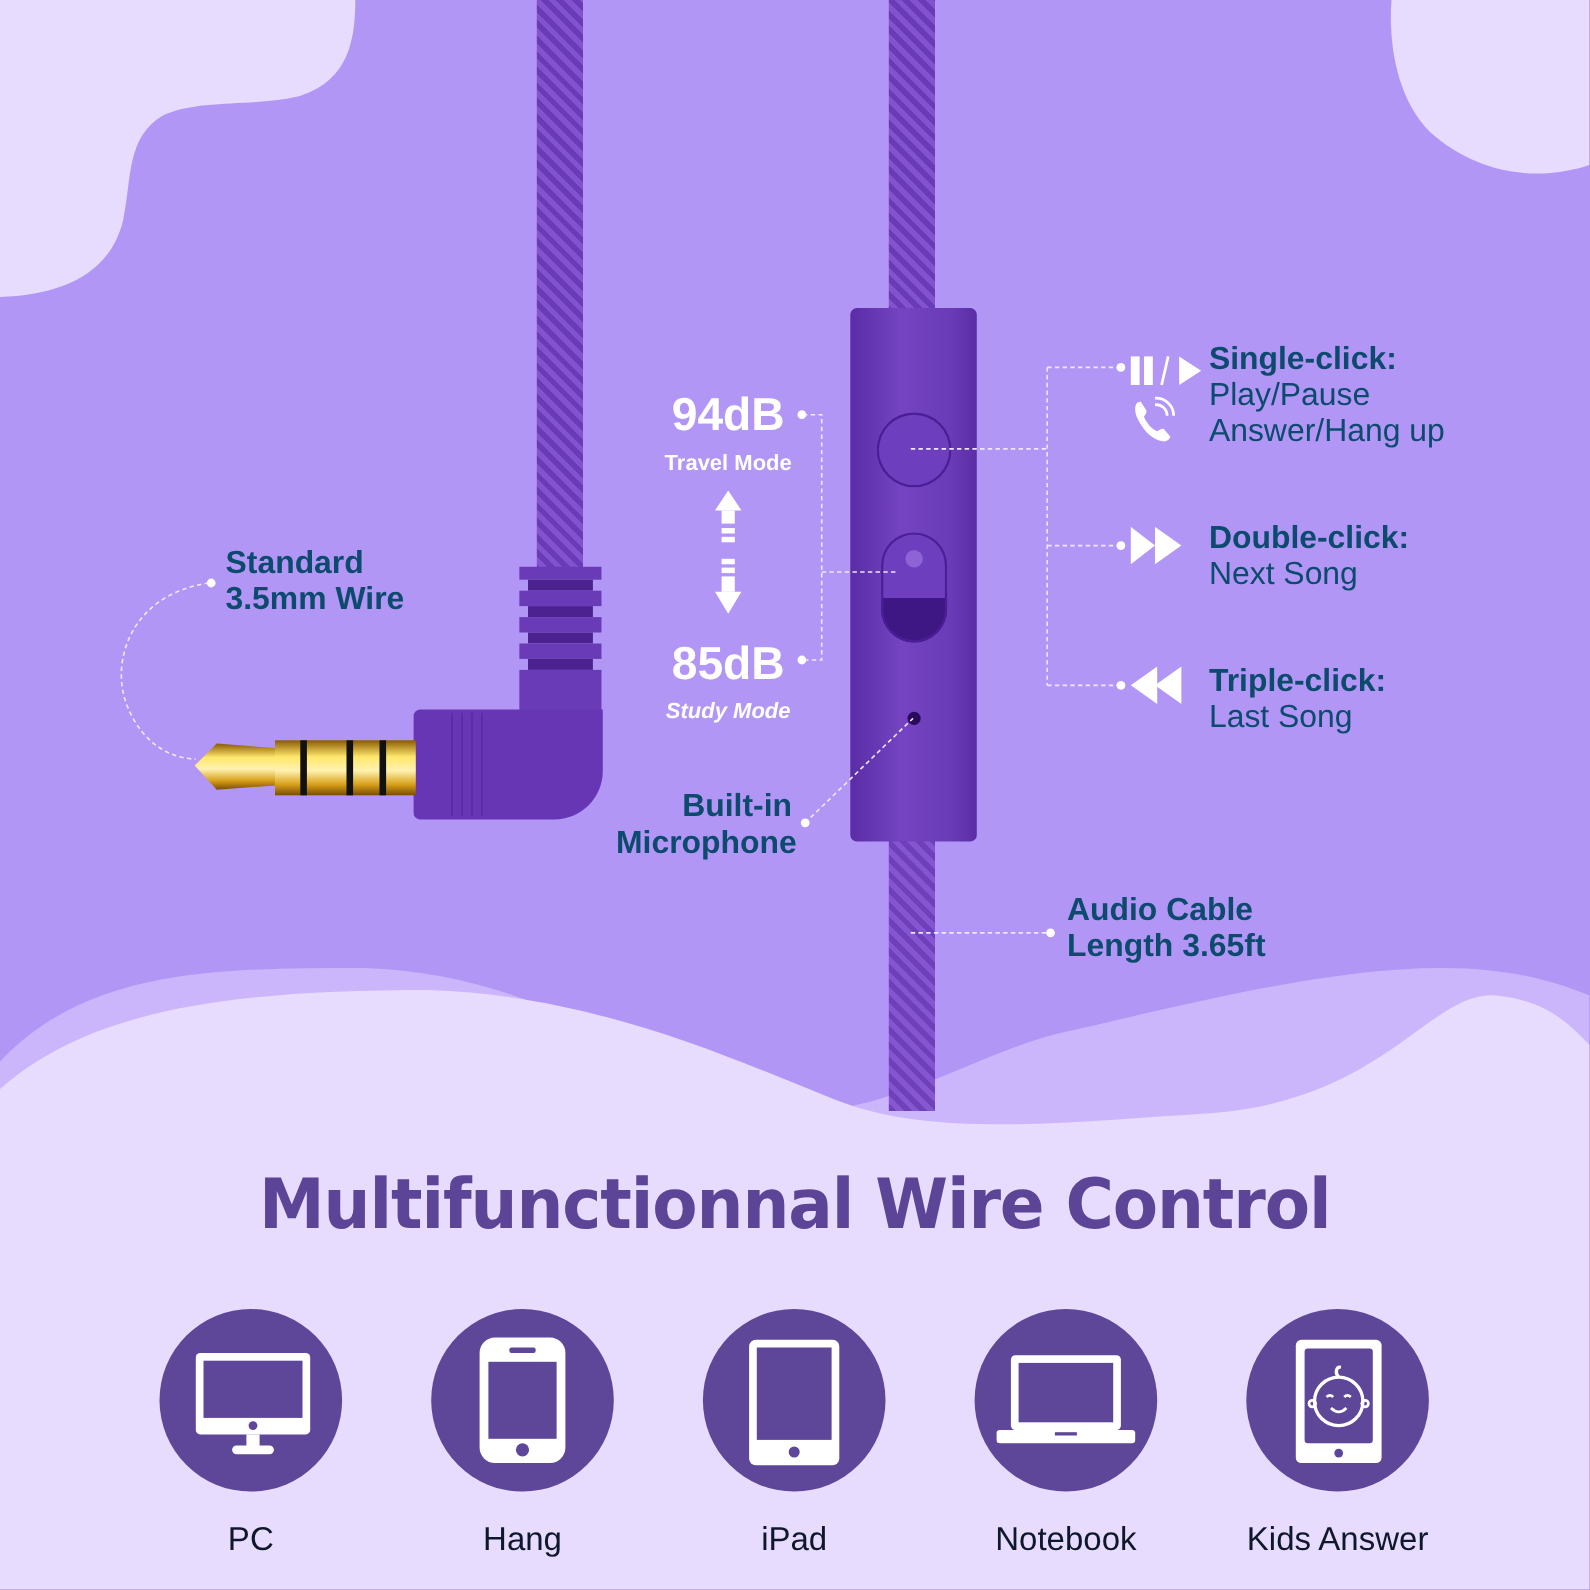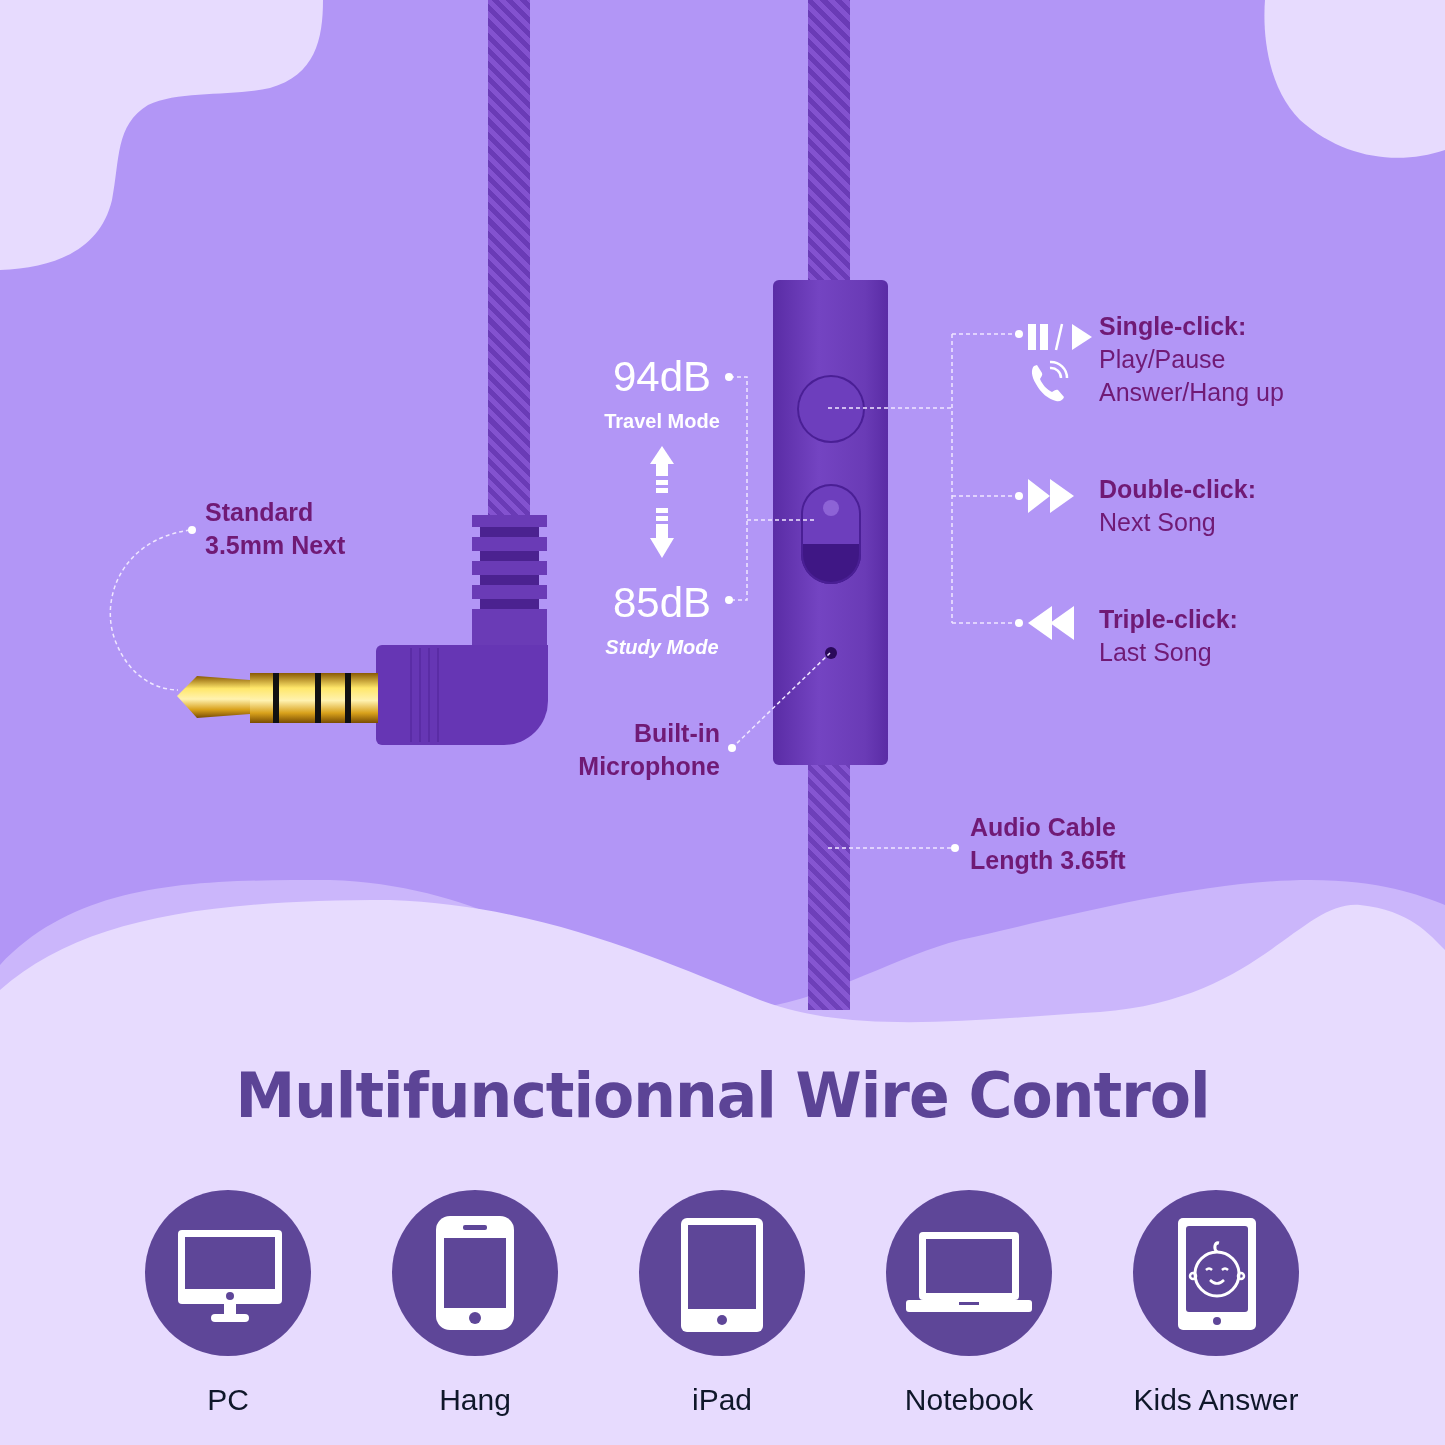--- a/index.html
+++ b/index.html
@@ -1,22 +1,22 @@
 <!DOCTYPE html>
 <html><head>
 <meta charset="utf-8">
 <style>
   html,body{margin:0;padding:0;}
   body{width:1445px;height:1445px;position:relative;overflow:hidden;background:#b296f6;font-family:"Liberation Sans",sans-serif;}
   .abs{position:absolute;}
   svg.bg{position:absolute;left:0;top:0;}
-  .lbl{color:#701a75;position:absolute;line-height:33px;font-size:25px;}
+  .lbl{color:#0c4a6e;position:absolute;line-height:33px;font-size:29px;}
   .lbl b{font-weight:bold;display:block;}
   .lbl span{display:block;}
-  .db-big{position:absolute;color:#fff;font-weight:normal;font-size:42px;line-height:42px;text-align:center;width:160px;}
+  .db-big{position:absolute;color:#fff;font-weight:bold;font-size:42px;line-height:42px;text-align:center;width:160px;}
   .db-small{position:absolute;color:#fff;font-weight:bold;font-size:20px;line-height:22px;text-align:center;width:160px;margin-top:10px;}
   .title{position:absolute;left:0;width:1445px;top:1060px;text-align:center;font-family:"DejaVu Sans",sans-serif;font-weight:bold;font-size:60px;color:#5c4496;letter-spacing:-1px;transform:scaleY(1.05);}
   .dev{position:absolute;width:166px;text-align:center;}
   .dev .circle{width:166px;height:166px;border-radius:50%;background:#5e4698;margin:0 auto;position:relative;}
   .dev .name{margin-top:27px;font-size:30px;color:#0f172a;}
 </style>
 </head>
 <body>
 
 <svg class="bg" width="1445" height="1445">
@@ -94,21 +94,21 @@
     <circle cx="732" cy="748" r="4"></circle>
     <circle cx="1019" cy="334" r="4"></circle>
     <circle cx="1019" cy="496" r="4"></circle>
     <circle cx="1019" cy="623" r="4"></circle>
     <circle cx="955" cy="848" r="4"></circle>
   </g>
 </svg>
 
 <div class="lbl" style="left:205px;top:496px;">
   <b>Standard</b>
-  <b>3.5mm Next</b>
+  <b>3.5mm Wire</b>
 </div>
 
 <div class="db-big" style="left:582px;top:356px;">94dB</div>
 <div class="db-small" style="left:582px;top:400px;">Travel Mode</div>
 <svg class="abs" style="left:648px;top:446px;" width="28" height="112">
   <polygon points="14,0 26,18 2,18" fill="#fff"></polygon>
   <rect x="8" y="18" width="12" height="12" fill="#fff"></rect>
   <rect x="8" y="34" width="12" height="5" fill="#fff"></rect>
   <rect x="8" y="42" width="12" height="5" fill="#fff"></rect>
   <rect x="8" y="62" width="12" height="5" fill="#fff"></rect>

